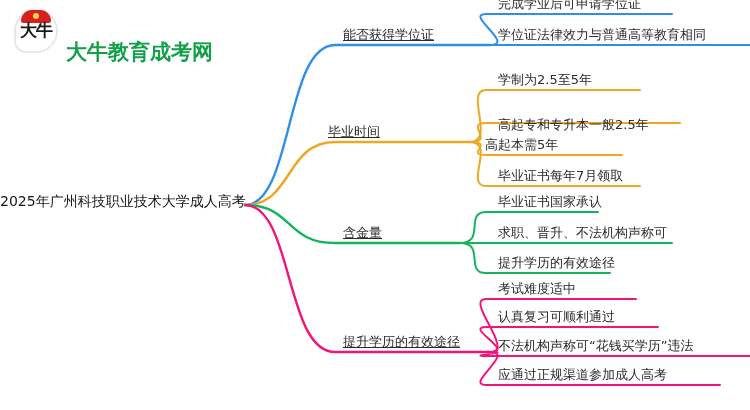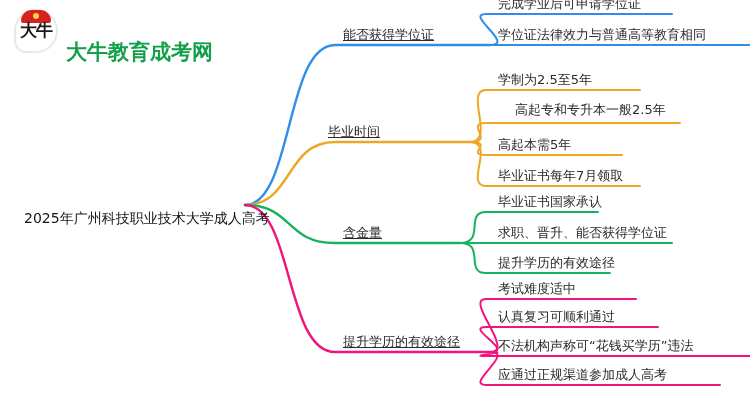--- a/index.html
+++ b/index.html
@@ -109,23 +109,22 @@
   
   .node {
     position: absolute;
     white-space: nowrap;
     color: #2b2b2b;
   }
   .root-node {
     font-size: 14px;
     line-height: 18px;
     color: #161616;
-    left: 24px;
+    left: 0;
     top: 192px;
-    margin-top: 17px;
   }
   .branch-label {
     font-size: 13px;
     line-height: 17px;
     color: #2b2b2b;
     text-decoration: underline;
   }
   .leaf-label {
     font-size: 13px;
     line-height: 17px;
@@ -169,26 +168,26 @@
     </svg>
 
   <div class="node root-node">2025年广州科技职业技术大学成人高考</div>
 
   <div id="labels">
       <div class="node branch-label" style="left: 343px; top: 26px;">能否获得学位证</div>
       <div class="node leaf-label" style="left: 498px; top: -5px;">完成学业后可申请学位证</div>
       <div class="node leaf-label" style="left: 498px; top: 26px;">学位证法律效力与普通高等教育相同</div>
       <div class="node branch-label" style="left: 328px; top: 123px;">毕业时间</div>
       <div class="node leaf-label" style="left: 498px; top: 71px;">学制为2.5至5年</div>
-      <div class="node leaf-label" style="left: 498px; top: 101px; margin-left: 17px;">高起专和专升本一般2.5年</div>
-      <div class="node leaf-label" style="left: 498px; top: 136px;">高起本需5年</div>
+      <div class="node leaf-label" style="left: 498px; top: 116px;">高起专和专升本一般2.5年</div>
+      <div class="node leaf-label" style="left: 485px; top: 136px;">高起本需5年</div>
       <div class="node leaf-label" style="left: 498px; top: 167px;">毕业证书每年7月领取</div>
       <div class="node branch-label" style="left: 343px; top: 224px;">含金量</div>
       <div class="node leaf-label" style="left: 498px; top: 193px;">毕业证书国家承认</div>
-      <div class="node leaf-label" style="left: 498px; top: 224px;">求职、晋升、能否获得学位证</div>
+      <div class="node leaf-label" style="left: 498px; top: 224px;">求职、晋升、不法机构声称可</div>
       <div class="node leaf-label" style="left: 498px; top: 254px;">提升学历的有效途径</div>
       <div class="node branch-label" style="left: 343px; top: 333px;">提升学历的有效途径</div>
       <div class="node leaf-label" style="left: 498px; top: 280px;">考试难度适中</div>
       <div class="node leaf-label" style="left: 498px; top: 308px;">认真复习可顺利通过</div>
       <div class="node leaf-label" style="left: 498px; top: 337px;">不法机构声称可“花钱买学历”违法</div>
       <div class="node leaf-label" style="left: 498px; top: 366px;">应通过正规渠道参加成人高考</div>
     </div>
 
 </div>
 

